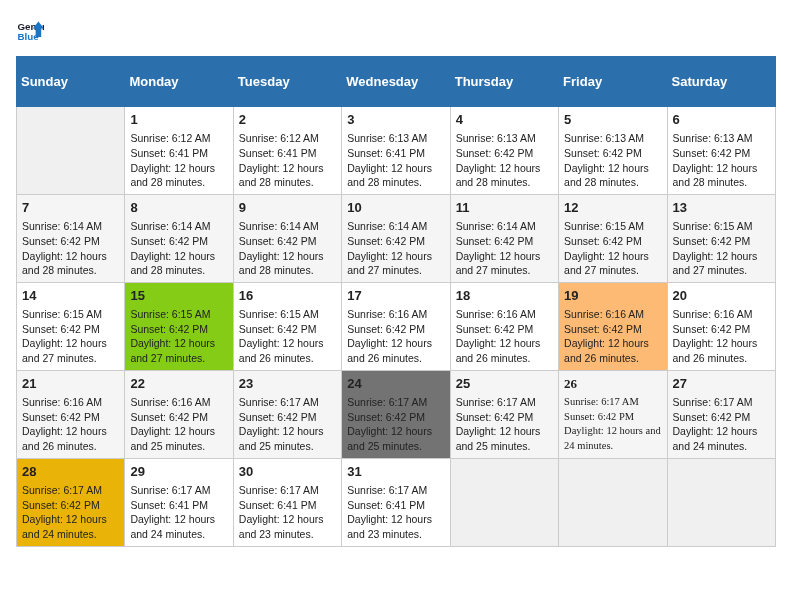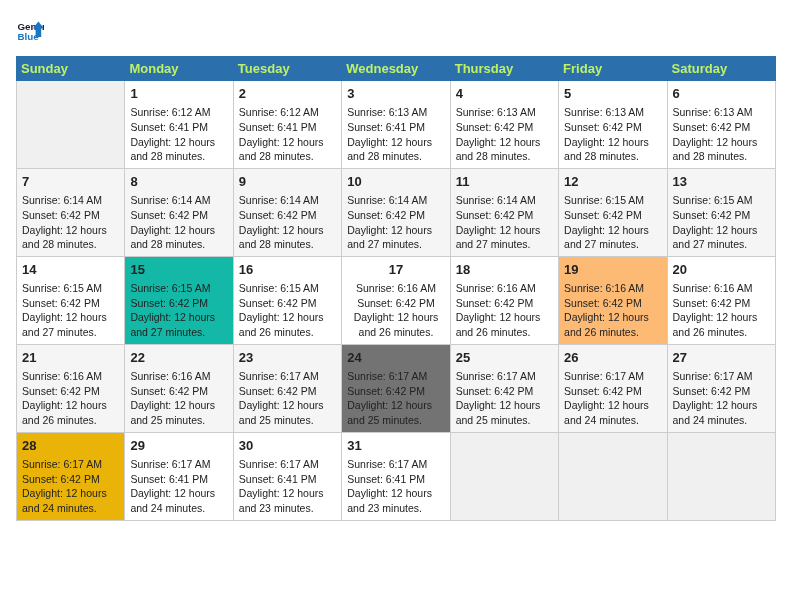--- a/index.html
+++ b/index.html
@@ -39,22 +39,22 @@
       color: #333;
       margin-top: 2px;
     }
     table {
       width: 100%;
       border-collapse: collapse;
       font-size: 11px;
     }
     thead tr th {
       background: #2c6fad;
-      color: #bef264;
-      padding: 4px 4px;
+      color: #ffffff;
+      padding: 17px 4px;
       text-align: left;
       font-size: 13px;
       font-weight: bold;
       border: 1px solid #2c6fad;
     }
     tbody tr td {
       border: 1px solid #ccc;
       vertical-align: top;
       padding: 4px 5px;
       width: calc(100% / 7);
@@ -129,34 +129,34 @@
         <td style="background: rgb(245, 245, 245);"><span class="day-num">7</span><span>Sunrise: 6:14 AM</span><br><span>Sunset: 6:42 PM</span><br><span>Daylight: 12 hours and 28 minutes.</span></td>
         <td style="background: rgb(245, 245, 245);"><span class="day-num">8</span><span>Sunrise: 6:14 AM</span><br><span>Sunset: 6:42 PM</span><br><span>Daylight: 12 hours and 28 minutes.</span></td>
         <td style="background: rgb(245, 245, 245);"><span class="day-num">9</span><span>Sunrise: 6:14 AM</span><br><span>Sunset: 6:42 PM</span><br><span>Daylight: 12 hours and 28 minutes.</span></td>
         <td style="background: rgb(245, 245, 245);"><span class="day-num">10</span><span>Sunrise: 6:14 AM</span><br><span>Sunset: 6:42 PM</span><br><span>Daylight: 12 hours and 27 minutes.</span></td>
         <td style="background: rgb(245, 245, 245);"><span class="day-num">11</span><span>Sunrise: 6:14 AM</span><br><span>Sunset: 6:42 PM</span><br><span>Daylight: 12 hours and 27 minutes.</span></td>
         <td style="background: rgb(245, 245, 245);"><span class="day-num">12</span><span>Sunrise: 6:15 AM</span><br><span>Sunset: 6:42 PM</span><br><span>Daylight: 12 hours and 27 minutes.</span></td>
         <td style="background: rgb(245, 245, 245);"><span class="day-num">13</span><span>Sunrise: 6:15 AM</span><br><span>Sunset: 6:42 PM</span><br><span>Daylight: 12 hours and 27 minutes.</span></td>
       </tr>
       <tr>
         <td style="background: rgb(255, 255, 255);"><span class="day-num">14</span><span>Sunrise: 6:15 AM</span><br><span>Sunset: 6:42 PM</span><br><span>Daylight: 12 hours and 27 minutes.</span></td>
-        <td style="background: #14b8a6;"><span class="day-num">15</span><span>Sunrise: 6:15 AM</span><br><span>Sunset: 6:42 PM</span><br><span>Daylight: 12 hours and 27 minutes.</span></td>
+        <td style="background: #84cc16;"><span class="day-num">15</span><span>Sunrise: 6:15 AM</span><br><span>Sunset: 6:42 PM</span><br><span>Daylight: 12 hours and 27 minutes.</span></td>
         <td style="background: rgb(255, 255, 255); margin-left: 8px;"><span class="day-num">16</span><span>Sunrise: 6:15 AM</span><br><span>Sunset: 6:42 PM</span><br><span>Daylight: 12 hours and 26 minutes.</span></td>
-        <td style="background: rgb(255, 255, 255); text-align: center;"><span class="day-num">17</span><span>Sunrise: 6:16 AM</span><br><span>Sunset: 6:42 PM</span><br><span>Daylight: 12 hours and 26 minutes.</span></td>
+        <td style="background: rgb(255, 255, 255);"><span class="day-num">17</span><span>Sunrise: 6:16 AM</span><br><span>Sunset: 6:42 PM</span><br><span>Daylight: 12 hours and 26 minutes.</span></td>
         <td style="background: rgb(255, 255, 255);"><span class="day-num">18</span><span>Sunrise: 6:16 AM</span><br><span>Sunset: 6:42 PM</span><br><span>Daylight: 12 hours and 26 minutes.</span></td>
         <td style="background: #fdba74;"><span class="day-num">19</span><span>Sunrise: 6:16 AM</span><br><span>Sunset: 6:42 PM</span><br><span>Daylight: 12 hours and 26 minutes.</span></td>
         <td style="background: rgb(255, 255, 255);"><span class="day-num">20</span><span>Sunrise: 6:16 AM</span><br><span>Sunset: 6:42 PM</span><br><span>Daylight: 12 hours and 26 minutes.</span></td>
       </tr>
       <tr>
         <td style="background: rgb(245, 245, 245);"><span class="day-num">21</span><span>Sunrise: 6:16 AM</span><br><span>Sunset: 6:42 PM</span><br><span>Daylight: 12 hours and 26 minutes.</span></td>
         <td style="background: rgb(245, 245, 245);"><span class="day-num">22</span><span>Sunrise: 6:16 AM</span><br><span>Sunset: 6:42 PM</span><br><span>Daylight: 12 hours and 25 minutes.</span></td>
         <td style="background: rgb(245, 245, 245);"><span class="day-num">23</span><span>Sunrise: 6:17 AM</span><br><span>Sunset: 6:42 PM</span><br><span>Daylight: 12 hours and 25 minutes.</span></td>
         <td style="background: #737373;"><span class="day-num">24</span><span>Sunrise: 6:17 AM</span><br><span>Sunset: 6:42 PM</span><br><span>Daylight: 12 hours and 25 minutes.</span></td>
         <td style="background: rgb(245, 245, 245);"><span class="day-num">25</span><span>Sunrise: 6:17 AM</span><br><span>Sunset: 6:42 PM</span><br><span>Daylight: 12 hours and 25 minutes.</span></td>
-        <td style="background: rgb(245, 245, 245);"><span class="day-num">26</span><span>Sunrise: 6:17 AM</span><br><span>Sunset: 6:42 PM</span><br><span>Daylight: 12 hours and 24 minutes.</span></td>
+        <td style="background: rgb(245, 245, 245); font-family: Liberation Serif, serif;"><span class="day-num">26</span><span>Sunrise: 6:17 AM</span><br><span>Sunset: 6:42 PM</span><br><span>Daylight: 12 hours and 24 minutes.</span></td>
         <td style="background: rgb(245, 245, 245);"><span class="day-num">27</span><span>Sunrise: 6:17 AM</span><br><span>Sunset: 6:42 PM</span><br><span>Daylight: 12 hours and 24 minutes.</span></td>
       </tr>
       <tr>
         <td style="background: #eab308;"><span class="day-num">28</span><span>Sunrise: 6:17 AM</span><br><span>Sunset: 6:42 PM</span><br><span>Daylight: 12 hours and 24 minutes.</span></td>
         <td style="background: rgb(255, 255, 255);"><span class="day-num">29</span><span>Sunrise: 6:17 AM</span><br><span>Sunset: 6:41 PM</span><br><span>Daylight: 12 hours and 24 minutes.</span></td>
         <td style="background: rgb(255, 255, 255);"><span class="day-num">30</span><span>Sunrise: 6:17 AM</span><br><span>Sunset: 6:41 PM</span><br><span>Daylight: 12 hours and 23 minutes.</span></td>
         <td style="background: rgb(255, 255, 255);"><span class="day-num">31</span><span>Sunrise: 6:17 AM</span><br><span>Sunset: 6:41 PM</span><br><span>Daylight: 12 hours and 23 minutes.</span></td>
         <td class="empty" style="background: rgb(239, 239, 239);"></td>
         <td class="empty" style="background: rgb(239, 239, 239);"></td>
         <td class="empty" style="background: rgb(239, 239, 239);"></td>

